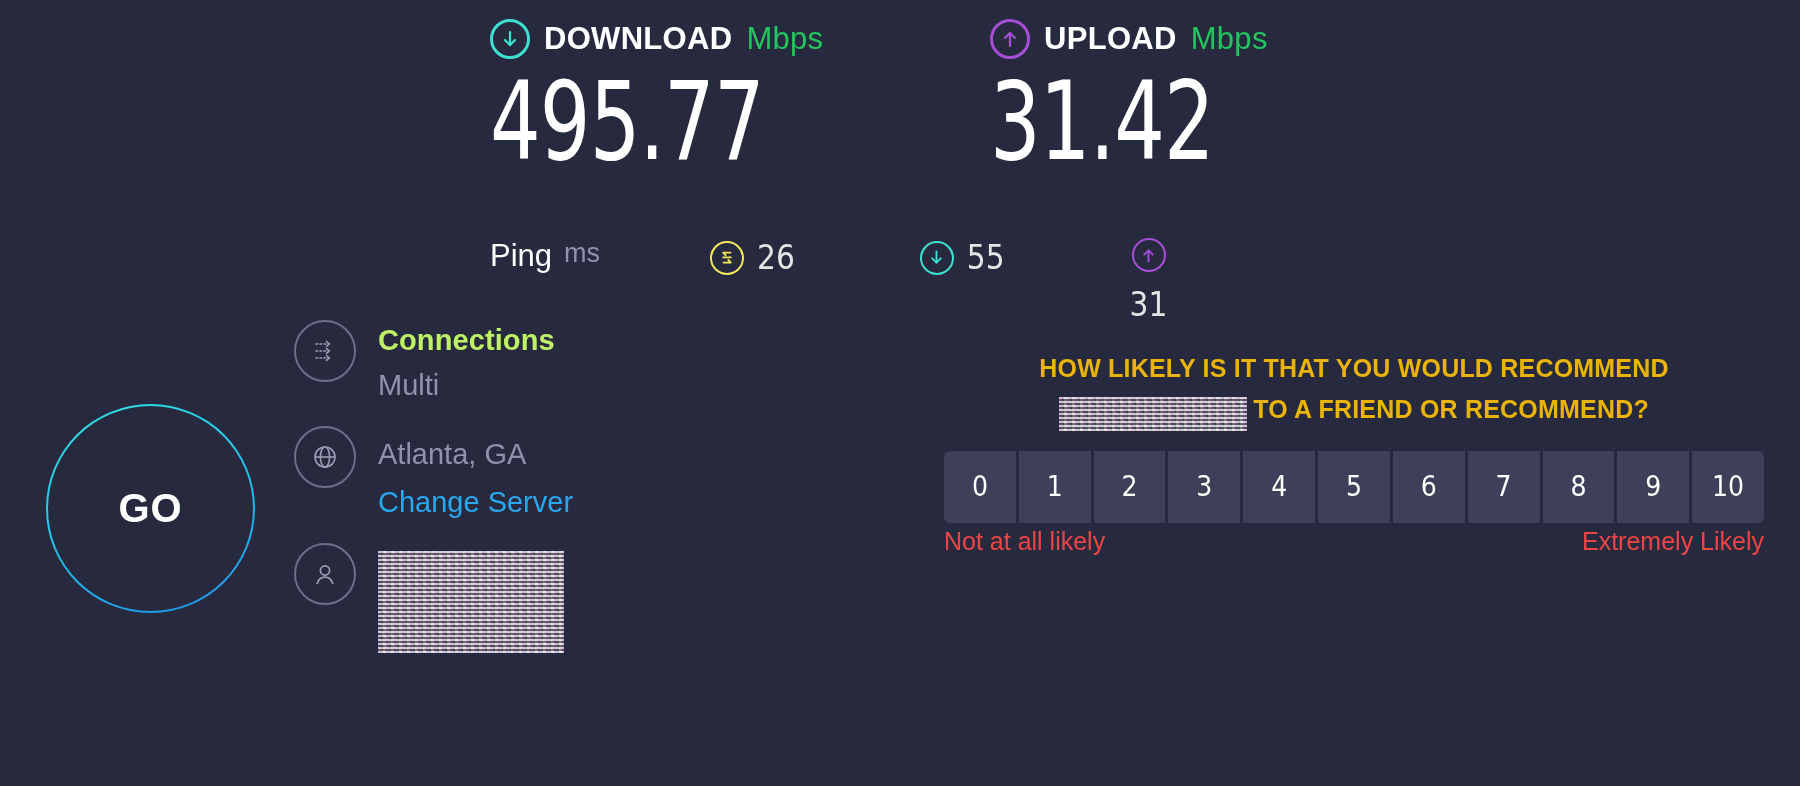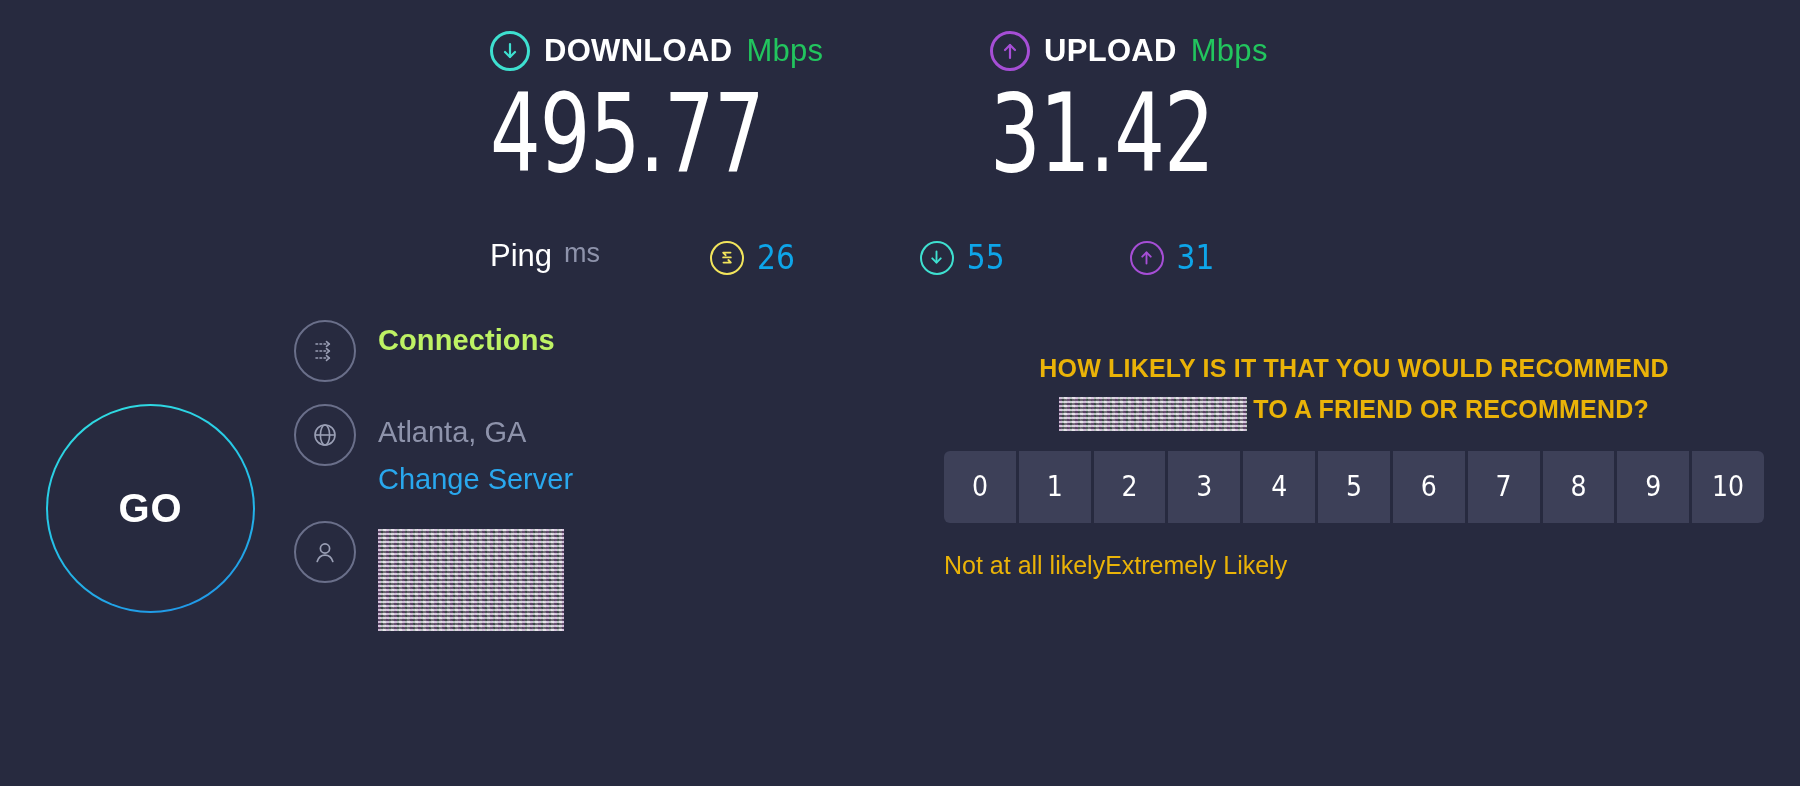--- a/index.html
+++ b/index.html
@@ -14,21 +14,21 @@
   body {
     font-family: "Liberation Sans", sans-serif;
     color: #ffffff;
     position: relative;
   }
 
   
   #results {
     position: absolute;
     left: 0;
-    top: 16px;
+    top: 4px;
     width: 1429px;
     height: 300px;
   }
 
   .metric {
     position: absolute;
     top: 12px;
   }
   #metric-download { left: 490px; }
   #metric-upload   { left: 990px; }
@@ -109,26 +109,26 @@
     margin-left: 12px;
   }
   .ping-stat {
     display: flex;
     align-items: center;
     gap: 13px;
   }
   .ping-stat-value {
     font-size: 33px;
     font-weight: 300;
-    color: #0ea5e9;
+    color: #e5e5e5;
     font-family: "DejaVu Sans Condensed", "Liberation Sans Narrow", "Liberation Sans", sans-serif;
   }
   #ping-idle  { margin-left: 110px; }
   #ping-dl    { margin-left: 125px; }
-  #ping-ul    { margin-left: 125px; }
+  #ping-ul    { margin-left: 125px; flex-direction: column; }
 
   
   #go-button {
     position: absolute;
     left: 46px;
     top: 404px;
     width: 209px;
     height: 209px;
     border-radius: 50%;
     background:
@@ -263,23 +263,24 @@
   .rating-cell:first-child {
     border-top-left-radius: 6px;
     border-bottom-left-radius: 6px;
   }
   .rating-cell:last-child {
     border-top-right-radius: 6px;
     border-bottom-right-radius: 6px;
   }
   #scale-labels {
     display: flex;
-    margin-top: 28px;
+    justify-content: space-between;
+    margin-top: 4px;
     font-size: 25px;
-    color: #eab308;
+    color: #ef4444;
   }
 </style>
 </head>
 <body>
 
 <div id="results">
 
   <div class="metric" id="metric-download">
     <div class="metric-head">
       <span class="badge badge-dl">
@@ -358,20 +359,21 @@
         <line x1="6" y1="8" x2="19" y2="8" stroke-dasharray="1.6 2.4"></line>
         <polyline points="16.5,5.6 19.4,8 16.5,10.4"></polyline>
         <line x1="6" y1="15" x2="19" y2="15" stroke-dasharray="1.6 2.4"></line>
         <polyline points="16.5,12.6 19.4,15 16.5,17.4"></polyline>
         <line x1="6" y1="22" x2="19" y2="22" stroke-dasharray="1.6 2.4"></line>
         <polyline points="16.5,19.6 19.4,22 16.5,24.4"></polyline>
       </svg>
     </span>
     <span class="info-body">
       <div class="info-primary">Connections</div>
+      <div class="info-secondary">Multi</div>
     </span>
   </div>
 
   <div class="info-row">
     <span class="info-icon">
       <svg width="30" height="30" viewBox="0 0 30 30" fill="none" stroke="currentColor" stroke-width="1.6">
         <circle cx="15" cy="15" r="10"></circle>
         <line x1="5" y1="15" x2="25" y2="15"></line>
         <ellipse cx="15" cy="15" rx="4.6" ry="10"></ellipse>
       </svg>

